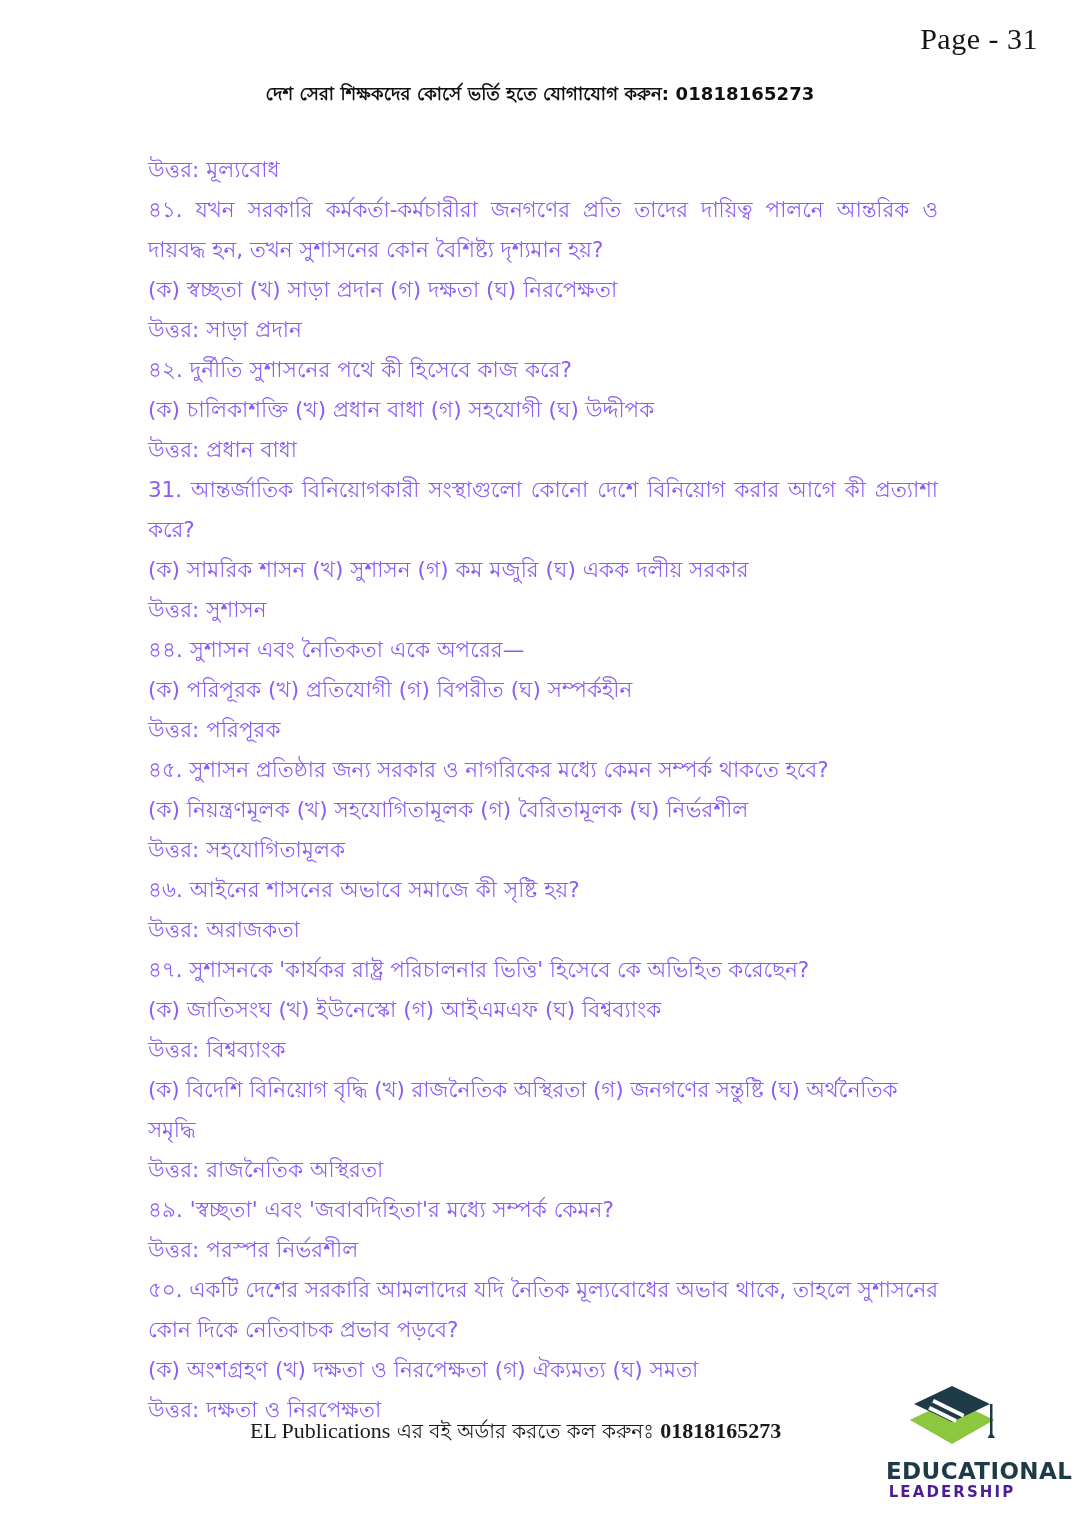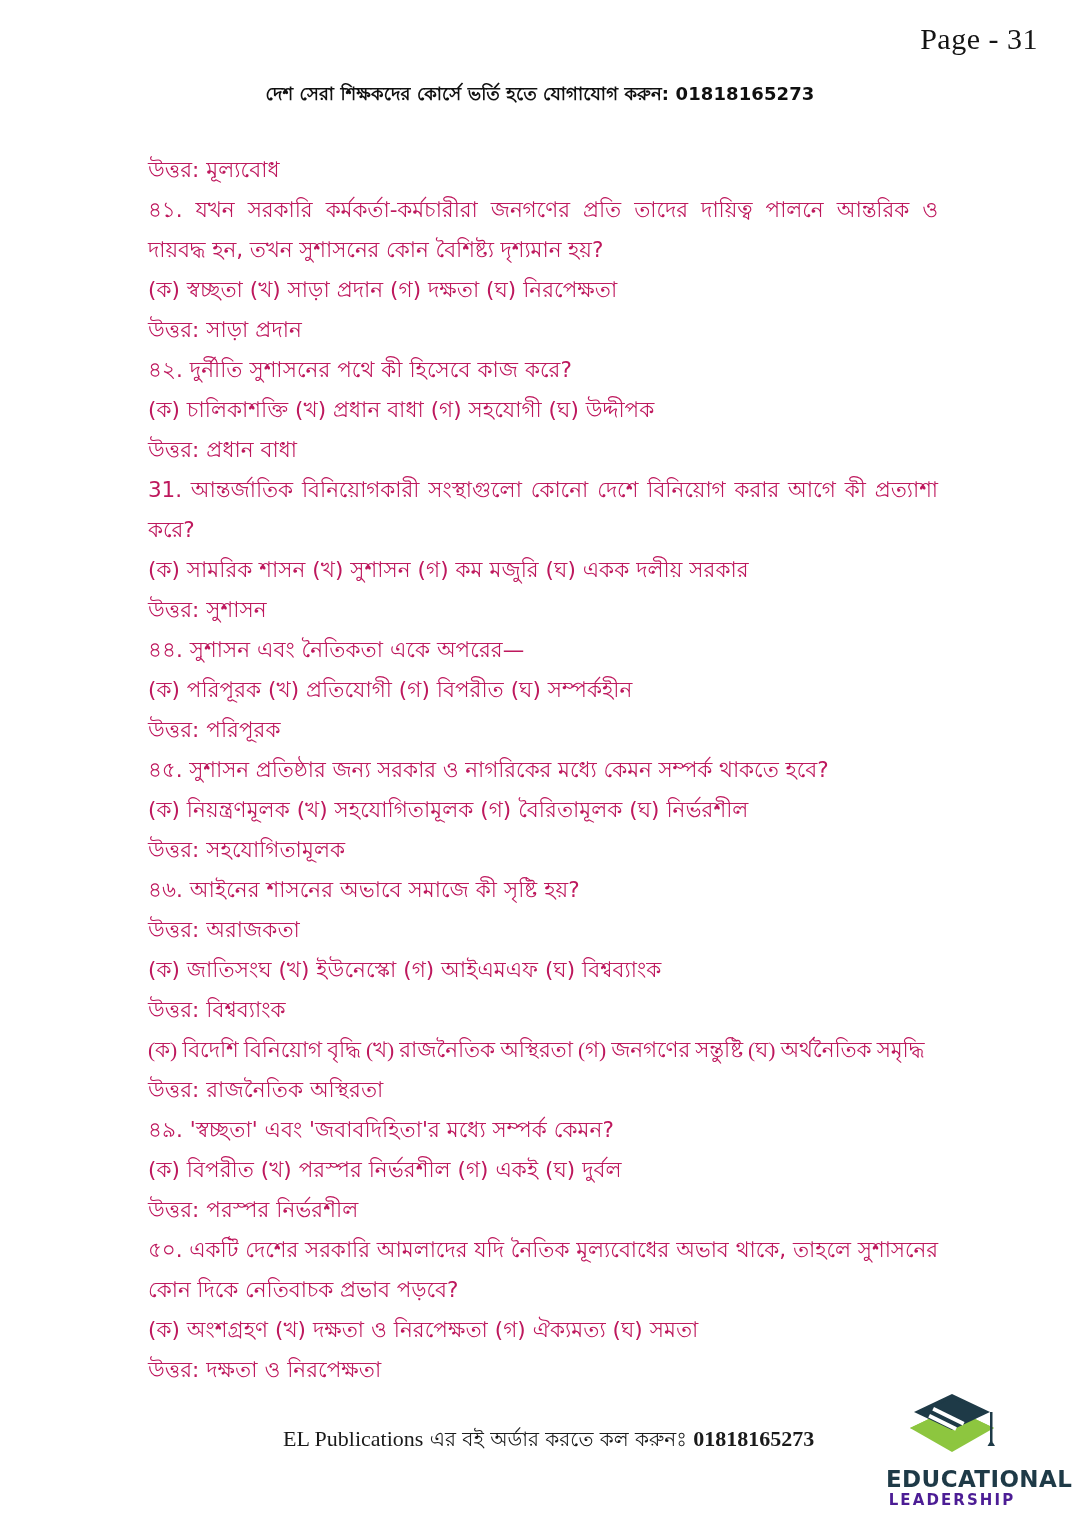--- a/index.html
+++ b/index.html
@@ -52,55 +52,53 @@
     position: absolute;
     top: 150px;
     left: 148px;
     width: 790px;
   }
 
   .line {
     font-family: "DejaVu Sans", "Liberation Sans", sans-serif;
     font-size: 21.5px;
     line-height: 40px;
-    color: #be185d;
+    color: #8b5cf6;
     white-space: normal;
     letter-spacing: 0.05px;
   }
 
   .line.q {
     text-align: justify;
     text-justify: inter-word;
   }
   .line.q.single {
     text-align: left;
   }
 
   .line.answer,
   .line.options {
     text-align: left;
   }
 
   
   .line.options.wide {
     letter-spacing: -0.15px;
-    font-family: Liberation Serif, serif;
   }
   .line.q.wide {
     letter-spacing: -0.1px;
   }
 
   
   .footer {
     position: absolute;
     left: 0;
     right: 0;
-    bottom: 0;
+    bottom: 8px;
     height: 154px;
-    margin-left: 33px;
   }
 
   .footer-text {
     position: absolute;
     left: 250px;
     top: 44px;
     font-family: "Liberation Serif", "DejaVu Serif", serif;
     font-size: 22px;
     color: #1a1a1a;
     white-space: nowrap;
@@ -167,26 +165,26 @@
       <div class="line options">(ক) সামরিক শাসন (খ) সুশাসন (গ) কম মজুরি (ঘ) একক দলীয় সরকার</div>
       <div class="line answer">উত্তর: সুশাসন</div>
       <div class="line q single">৪৪. সুশাসন এবং নৈতিকতা একে অপরের—</div>
       <div class="line options">(ক) পরিপূরক (খ) প্রতিযোগী (গ) বিপরীত (ঘ) সম্পর্কহীন</div>
       <div class="line answer">উত্তর: পরিপূরক</div>
       <div class="line q wide">৪৫. সুশাসন প্রতিষ্ঠার জন্য সরকার ও নাগরিকের মধ্যে কেমন সম্পর্ক থাকতে হবে?</div>
       <div class="line options">(ক) নিয়ন্ত্রণমূলক (খ) সহযোগিতামূলক (গ) বৈরিতামূলক (ঘ) নির্ভরশীল</div>
       <div class="line answer">উত্তর: সহযোগিতামূলক</div>
       <div class="line q single">৪৬. আইনের শাসনের অভাবে সমাজে কী সৃষ্টি হয়?</div>
       <div class="line answer">উত্তর: অরাজকতা</div>
+      <div class="line q wide">৪৭. সুশাসনকে 'কার্যকর রাষ্ট্র পরিচালনার ভিত্তি' হিসেবে কে অভিহিত করেছেন?</div>
       <div class="line options">(ক) জাতিসংঘ (খ) ইউনেস্কো (গ) আইএমএফ (ঘ) বিশ্বব্যাংক</div>
       <div class="line answer">উত্তর: বিশ্বব্যাংক</div>
       <div class="line options wide">(ক) বিদেশি বিনিয়োগ বৃদ্ধি (খ) রাজনৈতিক অস্থিরতা (গ) জনগণের সন্তুষ্টি (ঘ) অর্থনৈতিক সমৃদ্ধি</div>
       <div class="line answer">উত্তর: রাজনৈতিক অস্থিরতা</div>
       <div class="line q single">৪৯. 'স্বচ্ছতা' এবং 'জবাবদিহিতা'র মধ্যে সম্পর্ক কেমন?</div>
-      <div class="line options">(ক) বিপরীত (খ) পরস্পর নির্ভরশীল (গ) একই (ঘ) দুর্বল</div>
       <div class="line answer">উত্তর: পরস্পর নির্ভরশীল</div>
       <div class="line q wide">৫০. একটি দেশের সরকারি আমলাদের যদি নৈতিক মূল্যবোধের অভাব থাকে, তাহলে সুশাসনের কোন দিকে নেতিবাচক প্রভাব পড়বে?</div>
       <div class="line options">(ক) অংশগ্রহণ (খ) দক্ষতা ও নিরপেক্ষতা (গ) ঐক্যমত্য (ঘ) সমতা</div>
       <div class="line answer">উত্তর: দক্ষতা ও নিরপেক্ষতা</div>
     </div>
 
   <div class="footer">
 
     <div class="footer-text">
       <span>EL Publications</span><span class="bn"> এর বই অর্ডার করতে কল করুনঃ </span><span class="phone">01818165273</span>

